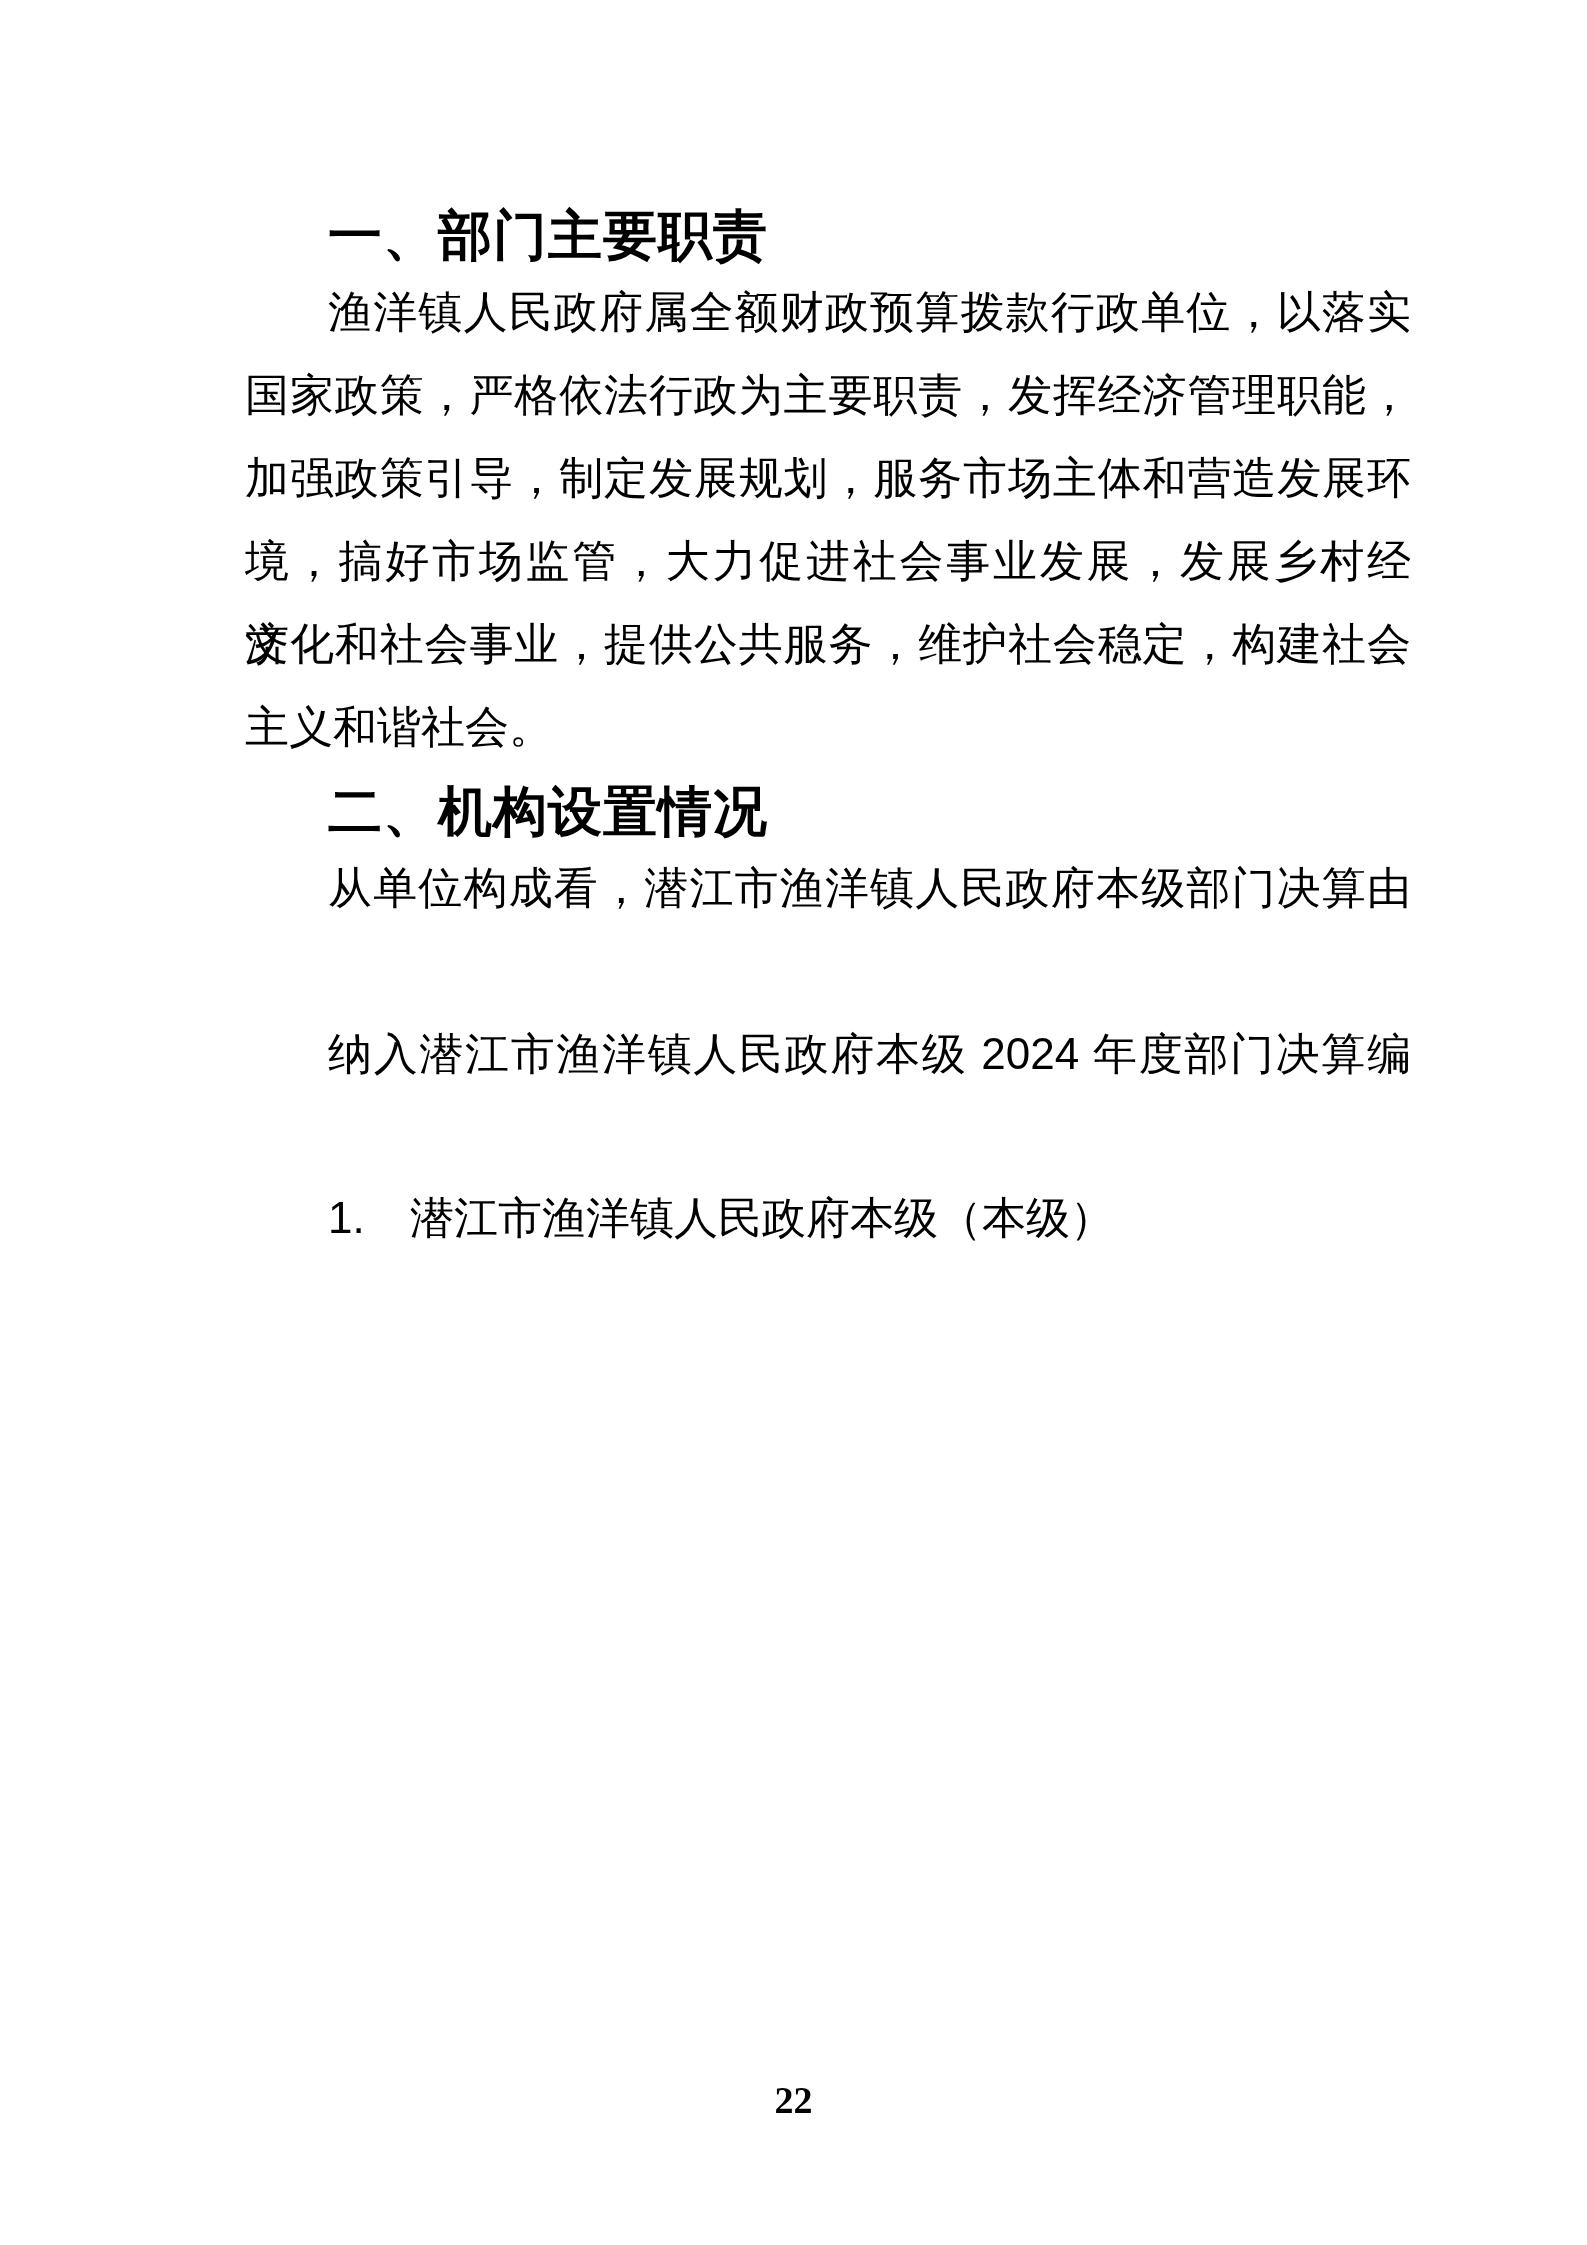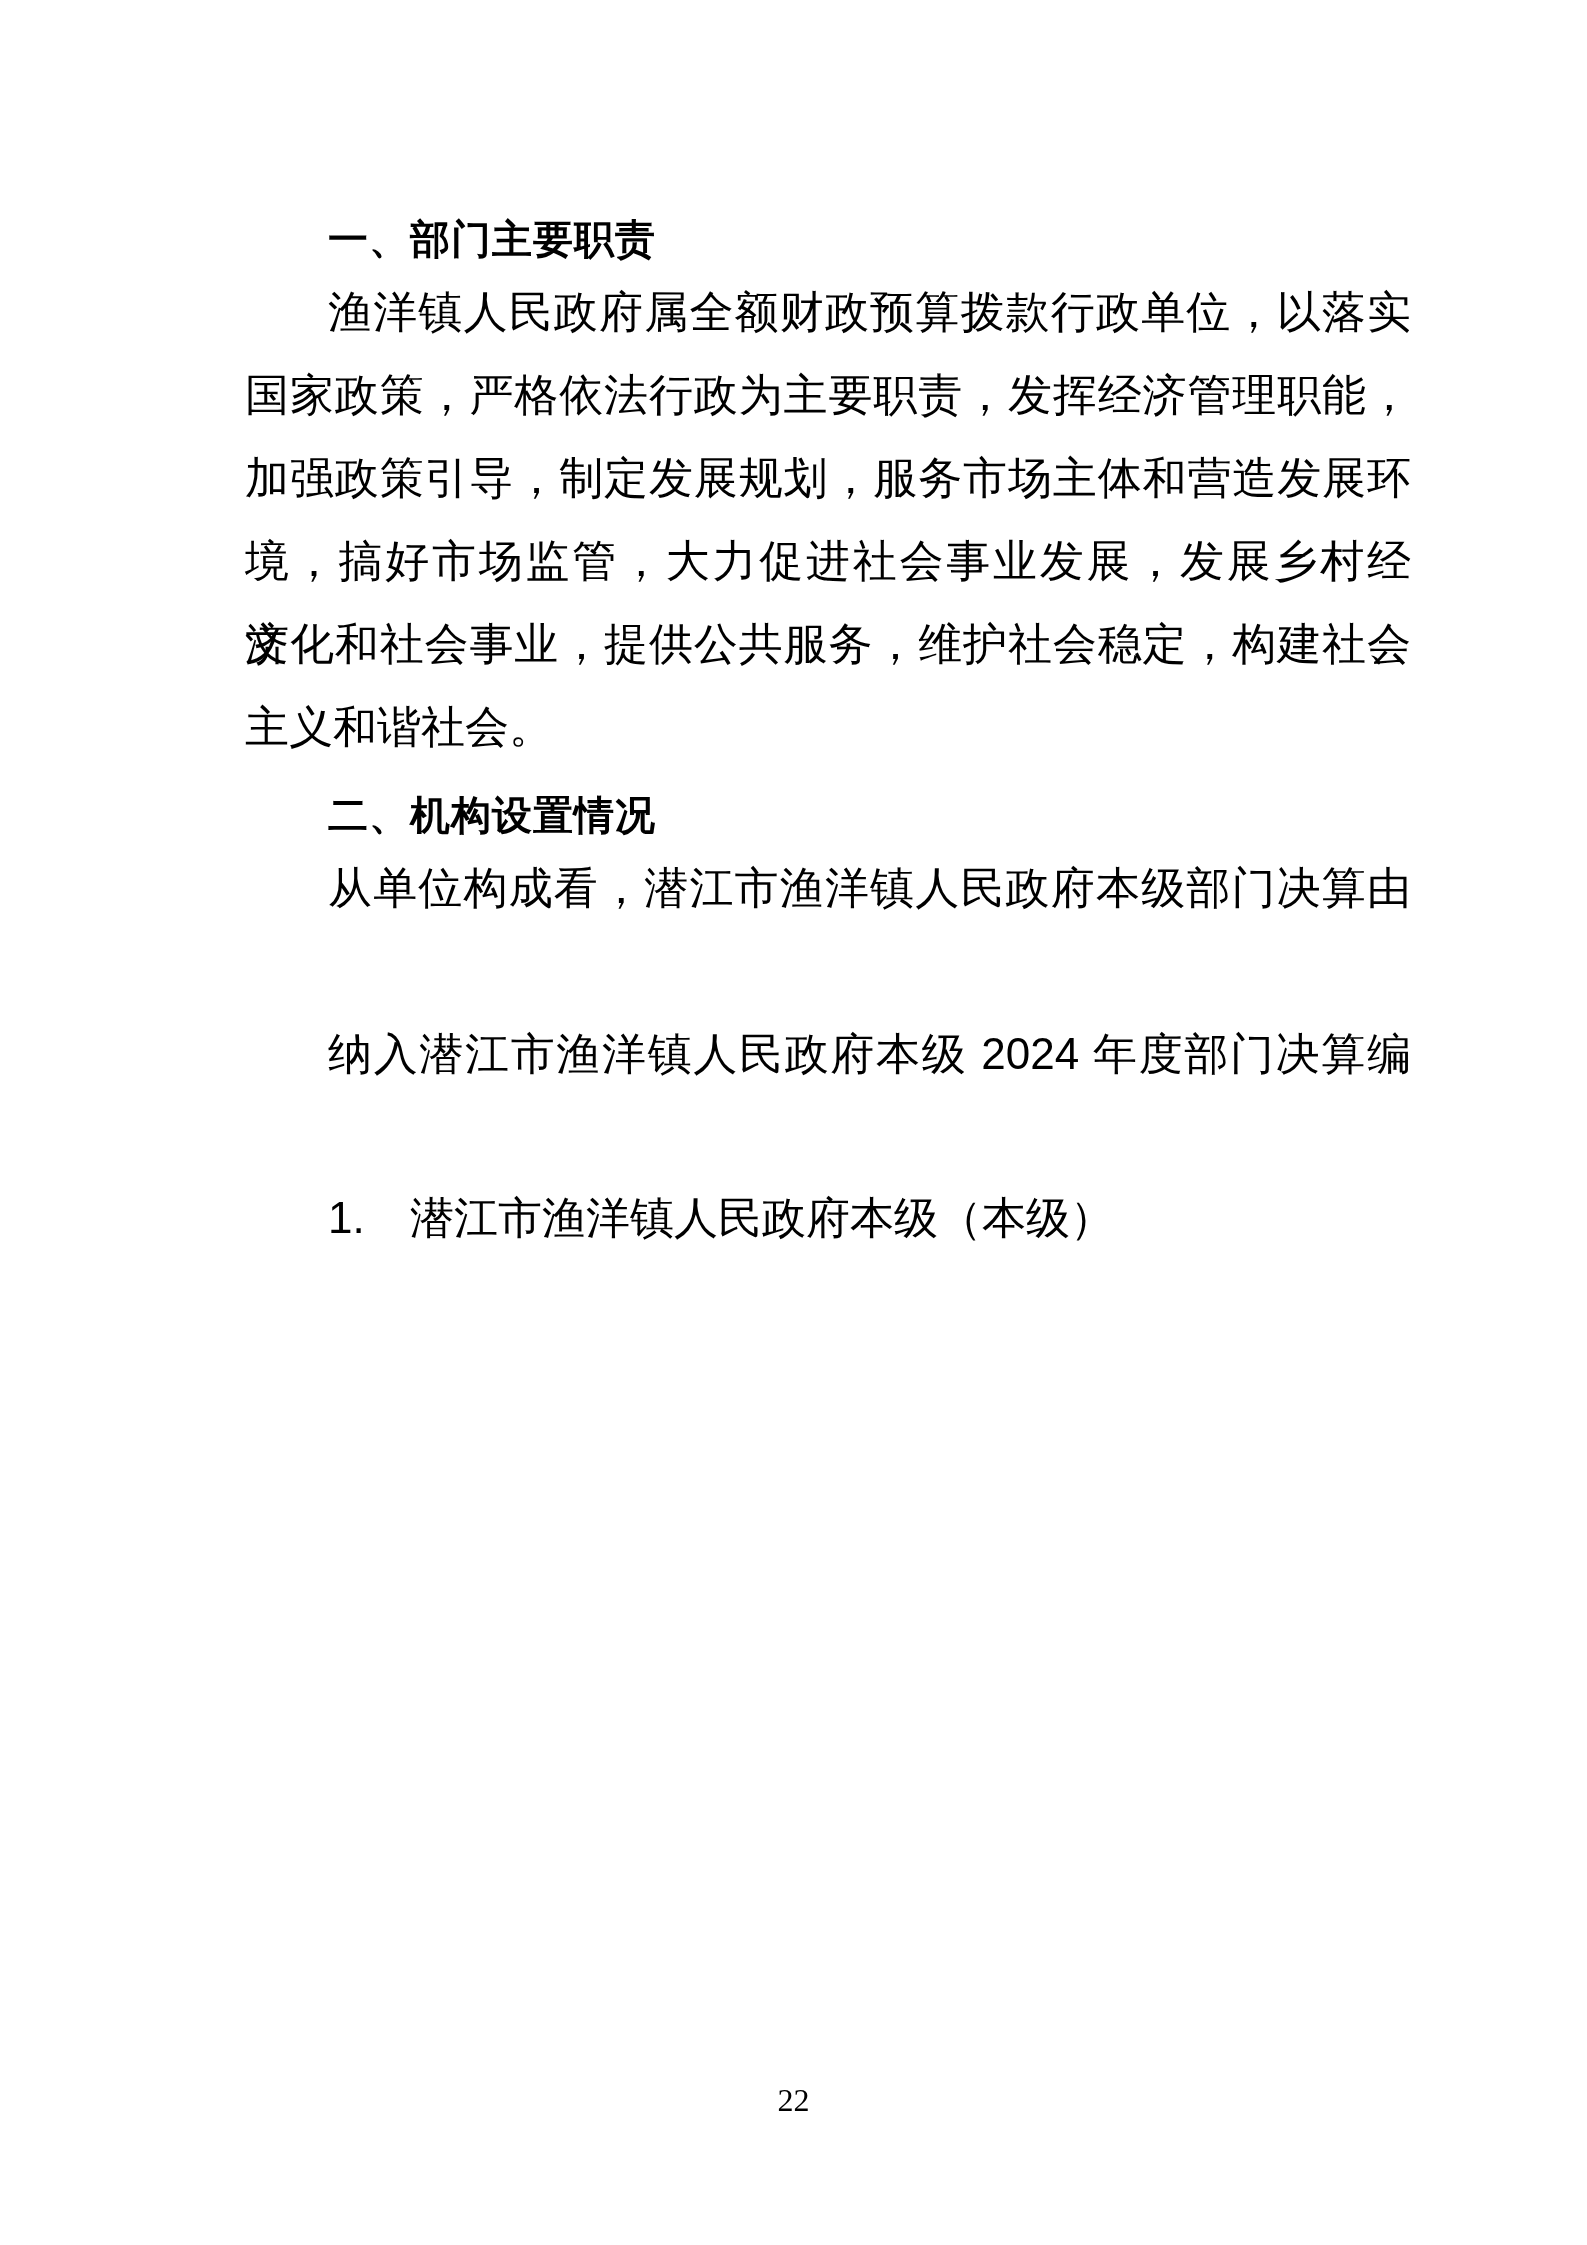--- a/index.html
+++ b/index.html
@@ -24,23 +24,23 @@
   }
   .block { position: absolute; left: 0; width: 1166px; }
   .block-h1   { top: 198px; }
   .block-p1   { top: 270px; }
   .block-h2   { top: 774px; }
   .block-p2   { top: 846px; }
   .block-p3   { top: 1012px; }
   .block-list { top: 1176px; }
 
   .heading {
-    font-family: Liberation Sans, sans-serif;
+    font-family: Liberation Mono, monospace;
     font-weight: 700;
-    font-size: 40px;
+    font-size: 54px;
     height: 83px;
     line-height: 83px;
     padding-left: 83px;
     white-space: nowrap;
     letter-spacing: 1px;
   }
   .line {
     font-family: Liberation Sans, sans-serif;
     font-size: 44px;
     height: 83px;
@@ -58,22 +58,23 @@
     display: inline-block;
     min-width: 82px;
   }
   .page-number {
     position: absolute;
     left: 0;
     top: 2079px;
     width: 100%;
     text-align: center;
     font-family: "Liberation Serif", "DejaVu Serif", serif;
-    font-size: 32px;
+    font-size: 38px;
     line-height: 42px;
+    font-weight: bold;
   }
 </style>
 </head>
 <body>
 
 <div class="page" style="--page-bg: #ffffff; --ink: #000000;">
   <div class="content">
 
     <div class="block block-h1 heading">一、部门主要职责</div>
 

